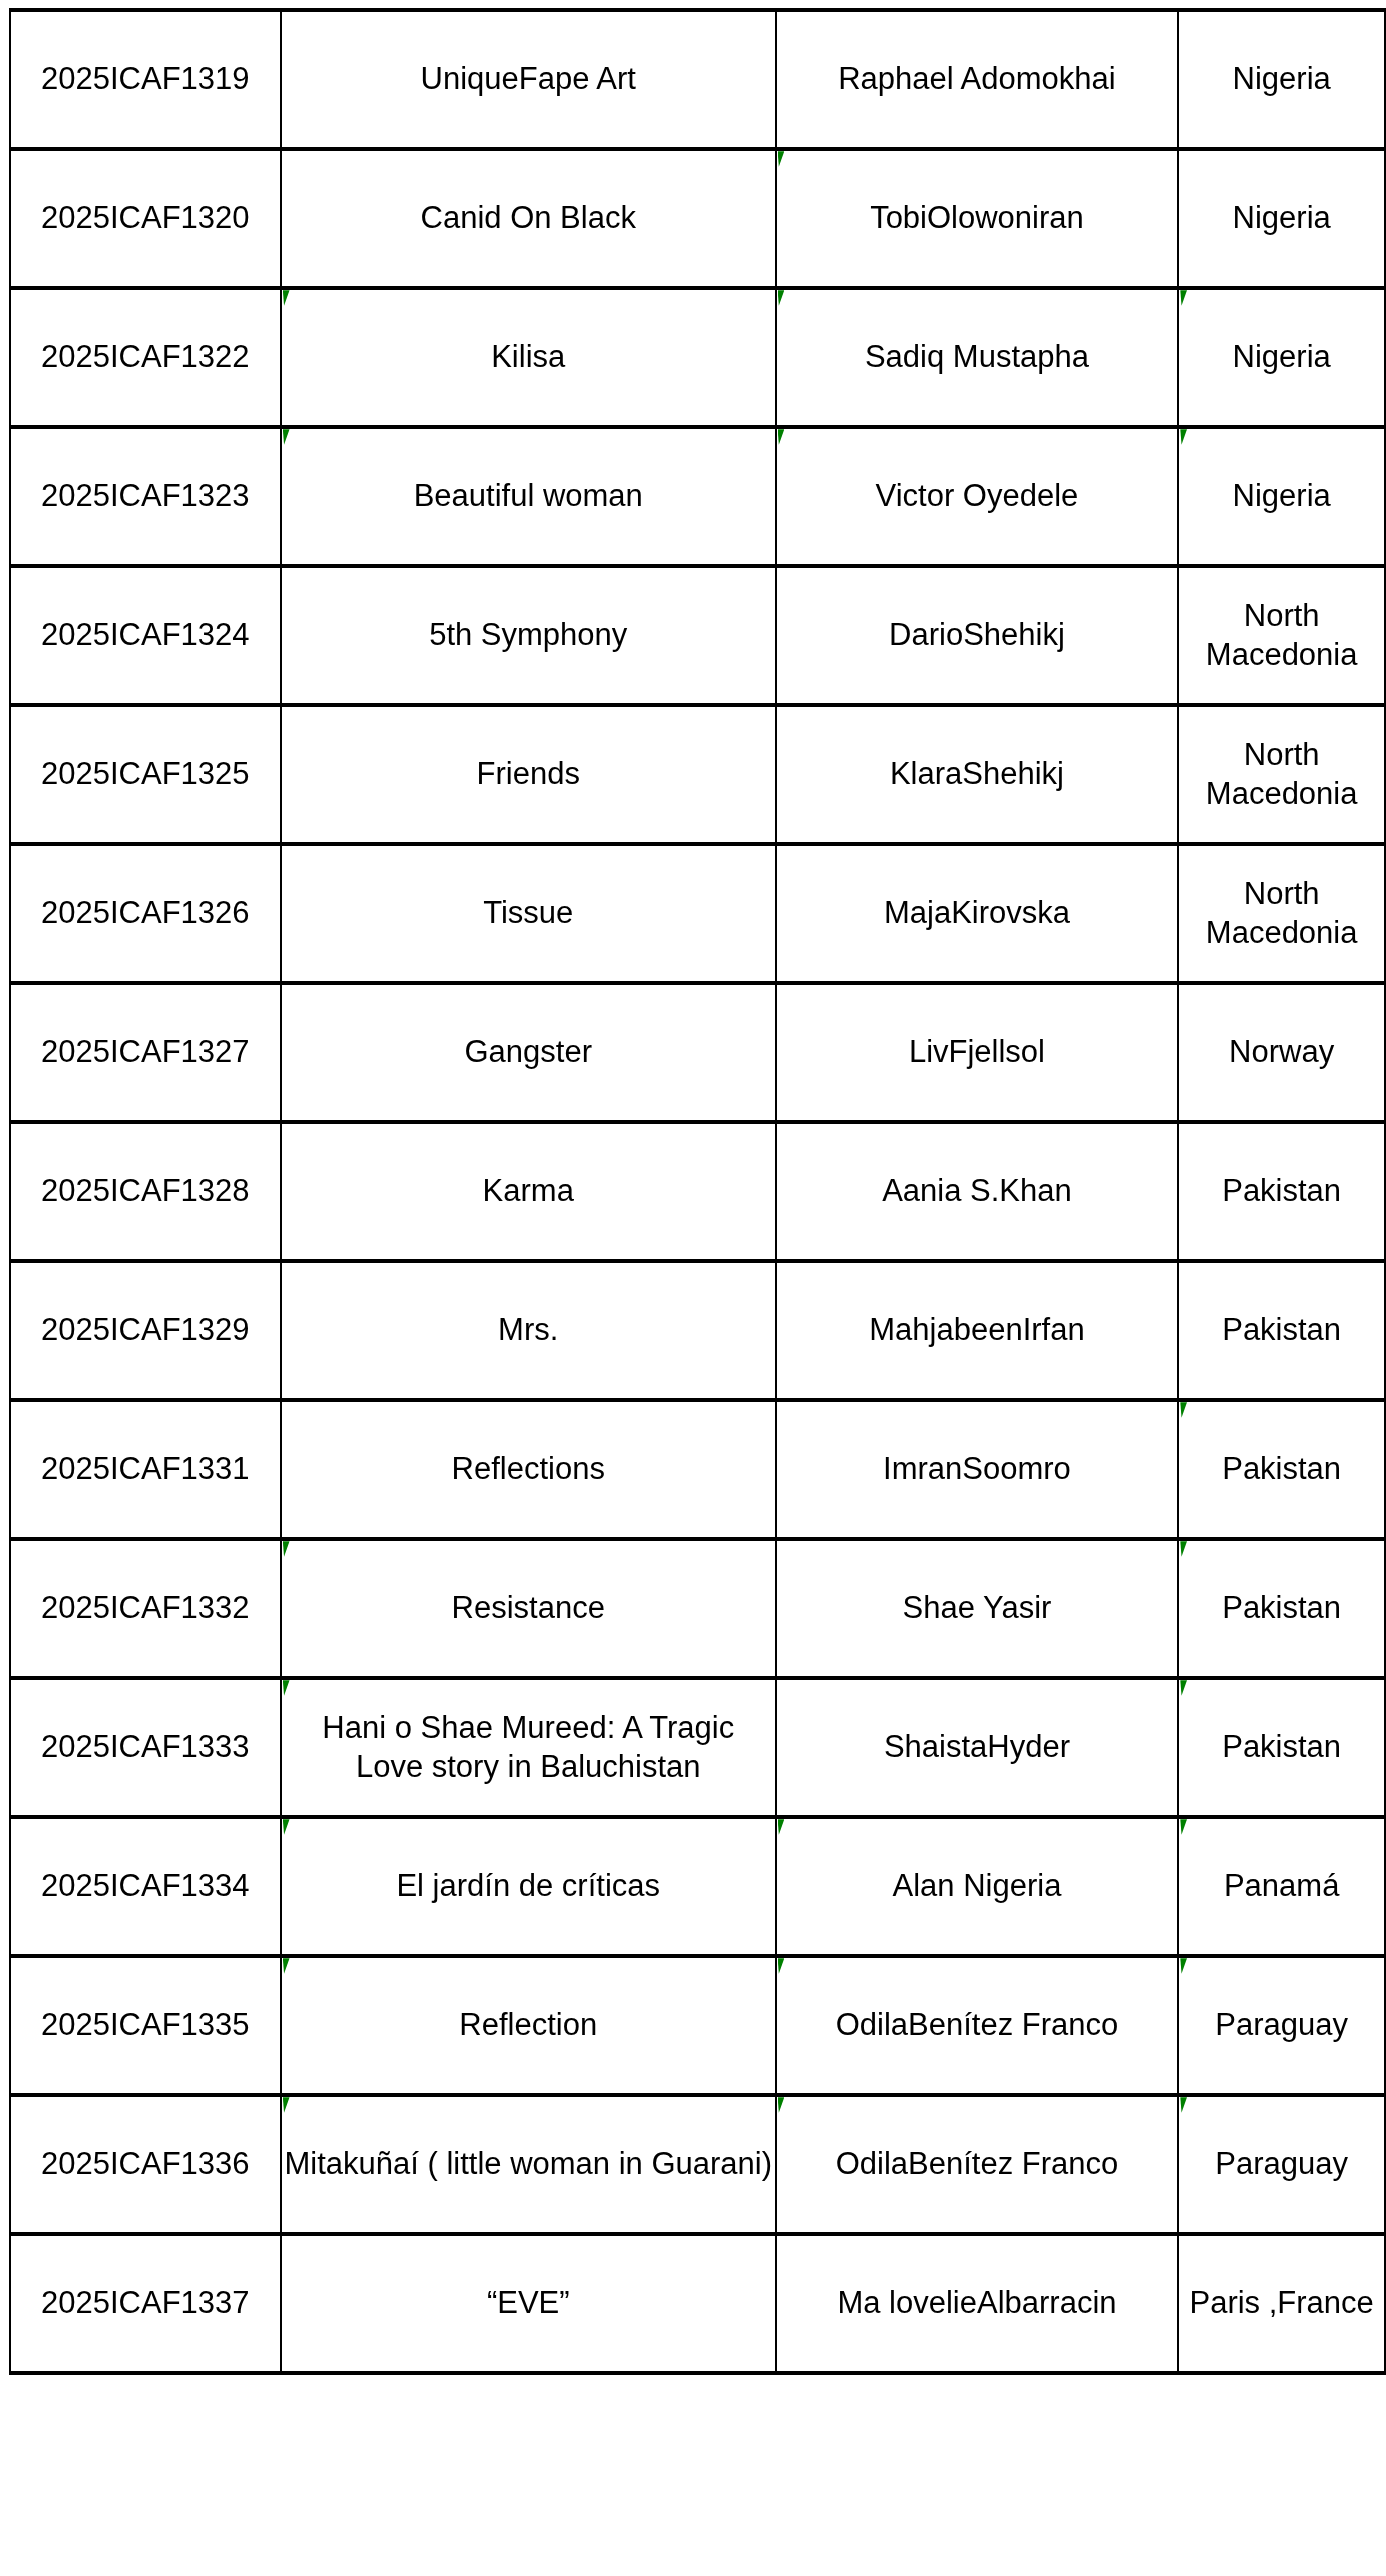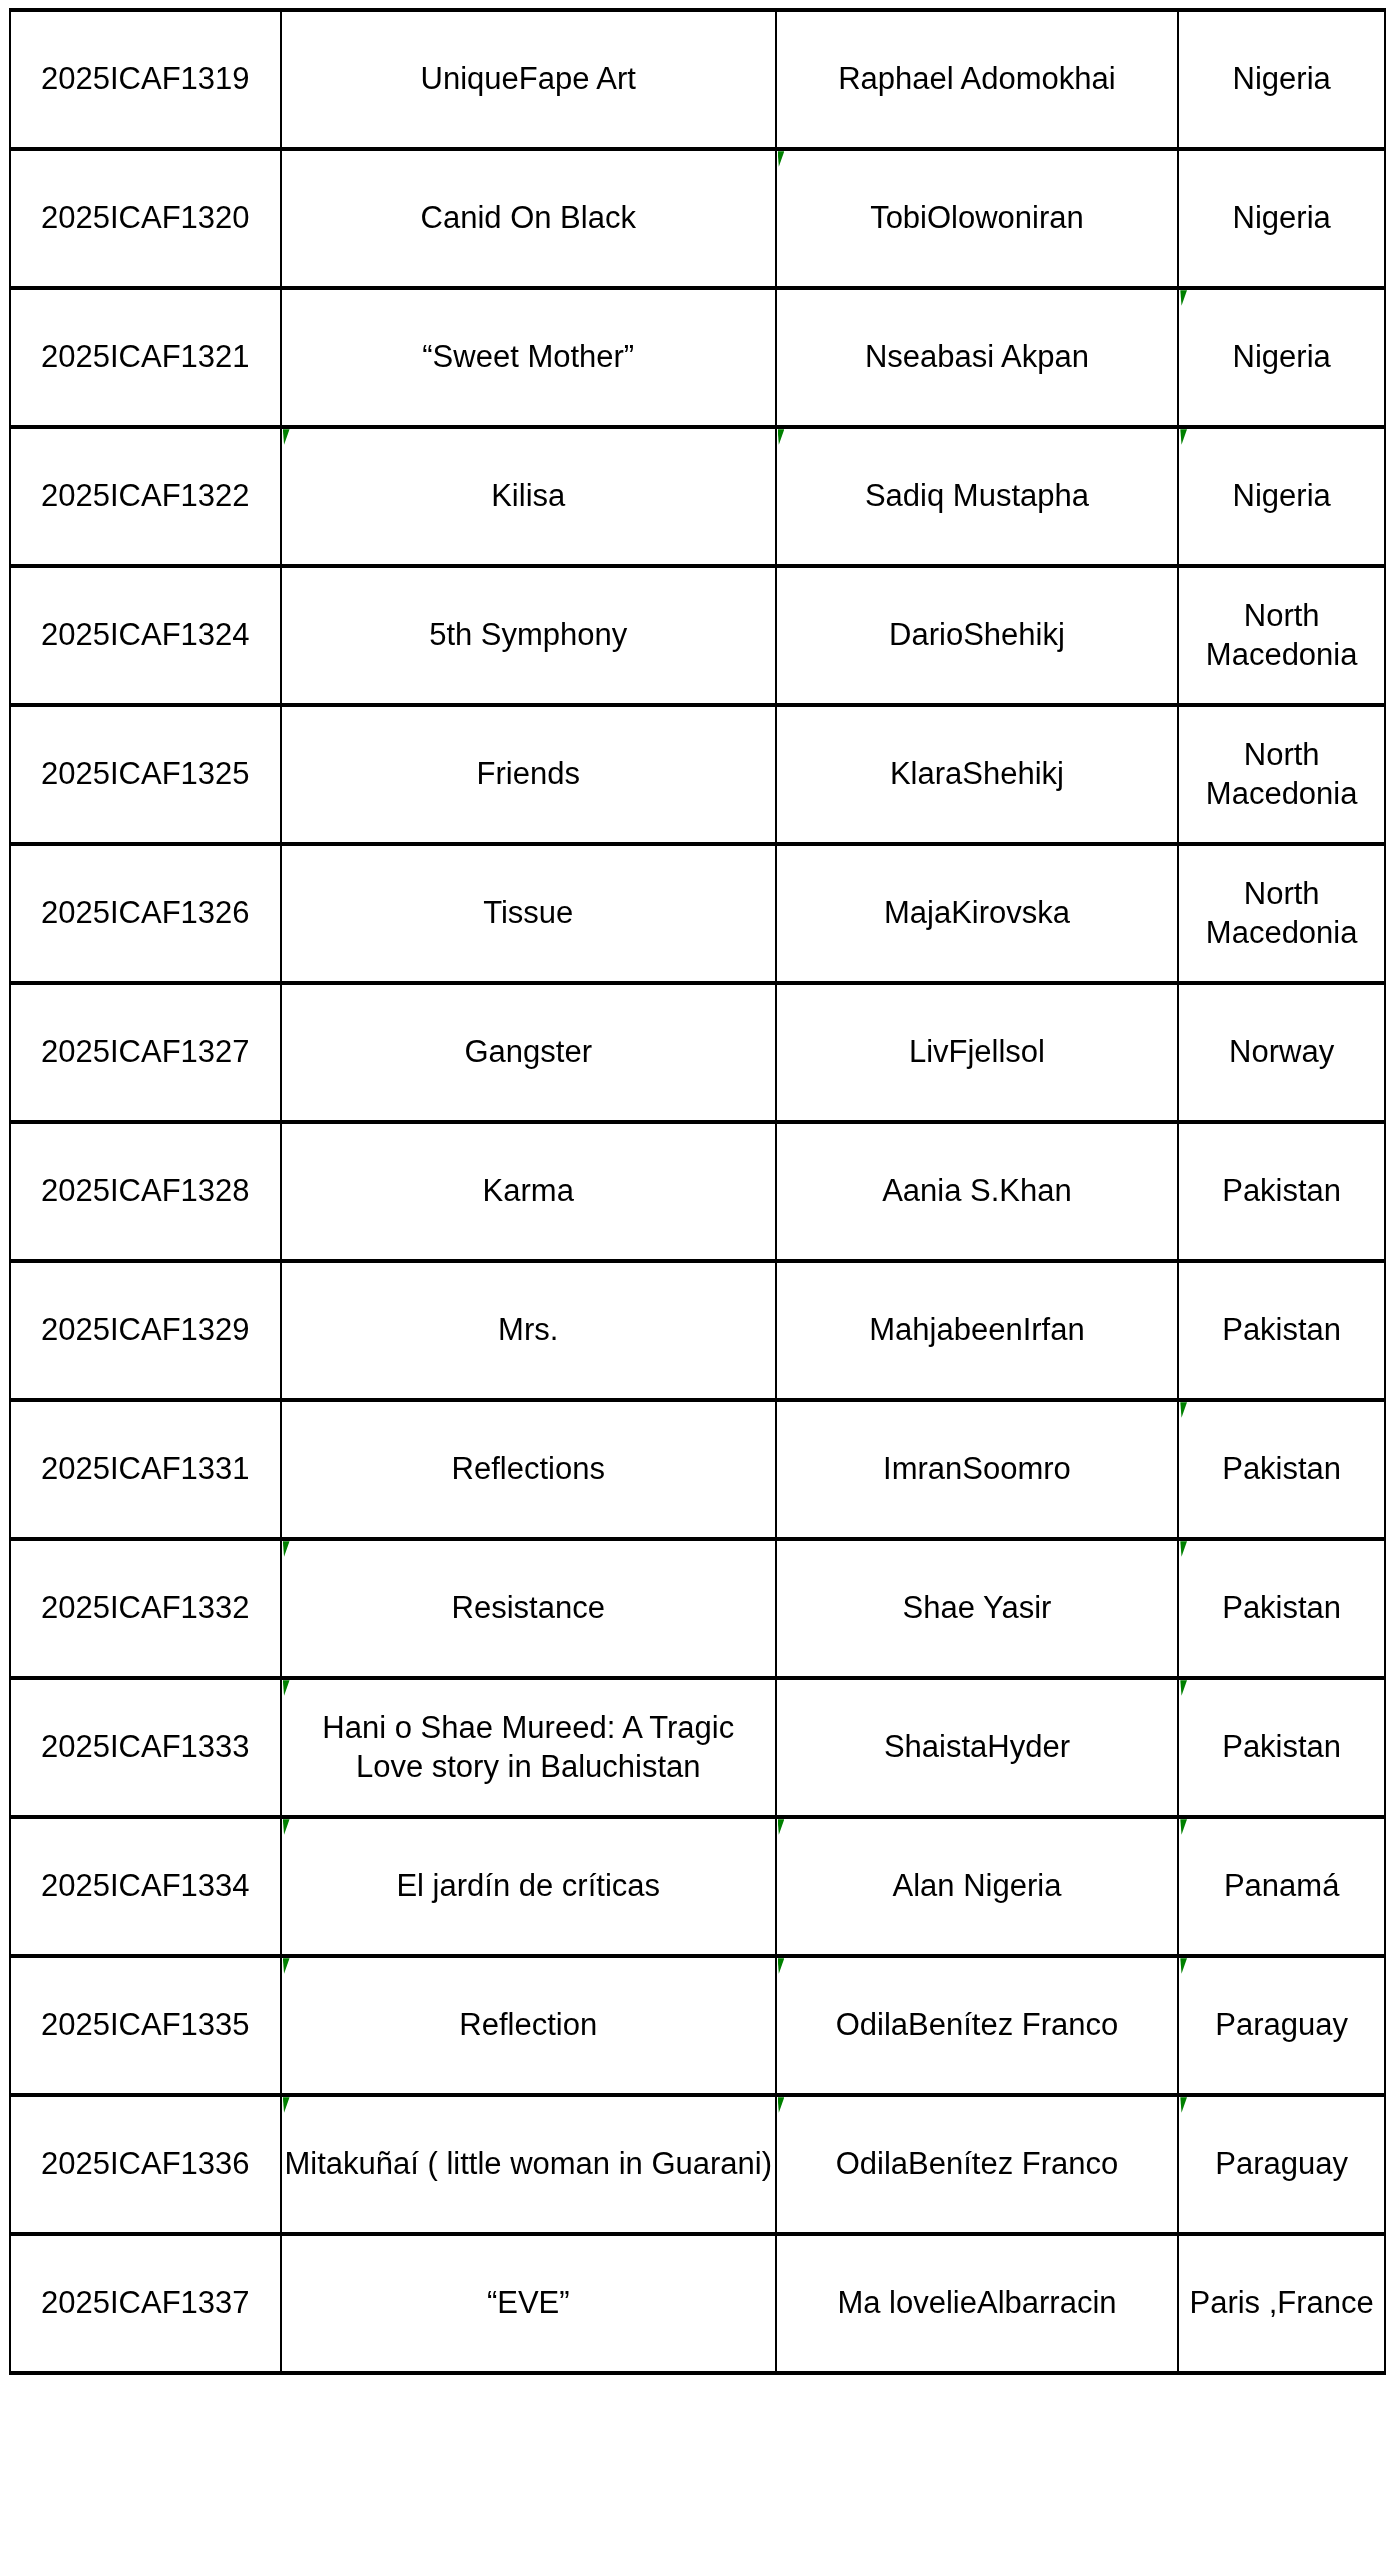--- a/index.html
+++ b/index.html
@@ -68,29 +68,29 @@
           <td><span>Raphael Adomokhai</span></td>
           <td><span>Nigeria</span></td>
         </tr>
         <tr>
           <td><span>2025ICAF1320</span></td>
           <td><span>Canid On Black</span></td>
           <td><span class="flag" style="background: rgb(0, 128, 0);"></span><span>TobiOlowoniran</span></td>
           <td><span>Nigeria</span></td>
         </tr>
         <tr>
-          <td><span>2025ICAF1321</span></td>
-          <td><span>“Sweet Mother”</span></td>
-          <td><span>Nseabasi Akpan</span></td>
+          <td><span>2025ICAF1322</span></td>
+          <td><span class="flag" style="background: rgb(0, 128, 0);"></span><span>Kilisa</span></td>
+          <td><span class="flag" style="background: rgb(0, 128, 0);"></span><span>Sadiq Mustapha</span></td>
           <td><span class="flag" style="background: rgb(0, 128, 0);"></span><span>Nigeria</span></td>
         </tr>
         <tr>
-          <td><span>2025ICAF1322</span></td>
-          <td><span class="flag" style="background: rgb(0, 128, 0);"></span><span>Kilisa</span></td>
-          <td><span class="flag" style="background: rgb(0, 128, 0);"></span><span>Sadiq Mustapha</span></td>
+          <td><span>2025ICAF1323</span></td>
+          <td><span class="flag" style="background: rgb(0, 128, 0);"></span><span>Beautiful woman</span></td>
+          <td><span class="flag" style="background: rgb(0, 128, 0);"></span><span>Victor Oyedele</span></td>
           <td><span class="flag" style="background: rgb(0, 128, 0);"></span><span>Nigeria</span></td>
         </tr>
         <tr>
           <td><span>2025ICAF1324</span></td>
           <td><span>5th Symphony</span></td>
           <td><span>DarioShehikj</span></td>
           <td><span>North Macedonia</span></td>
         </tr>
         <tr>
           <td><span>2025ICAF1325</span></td>

